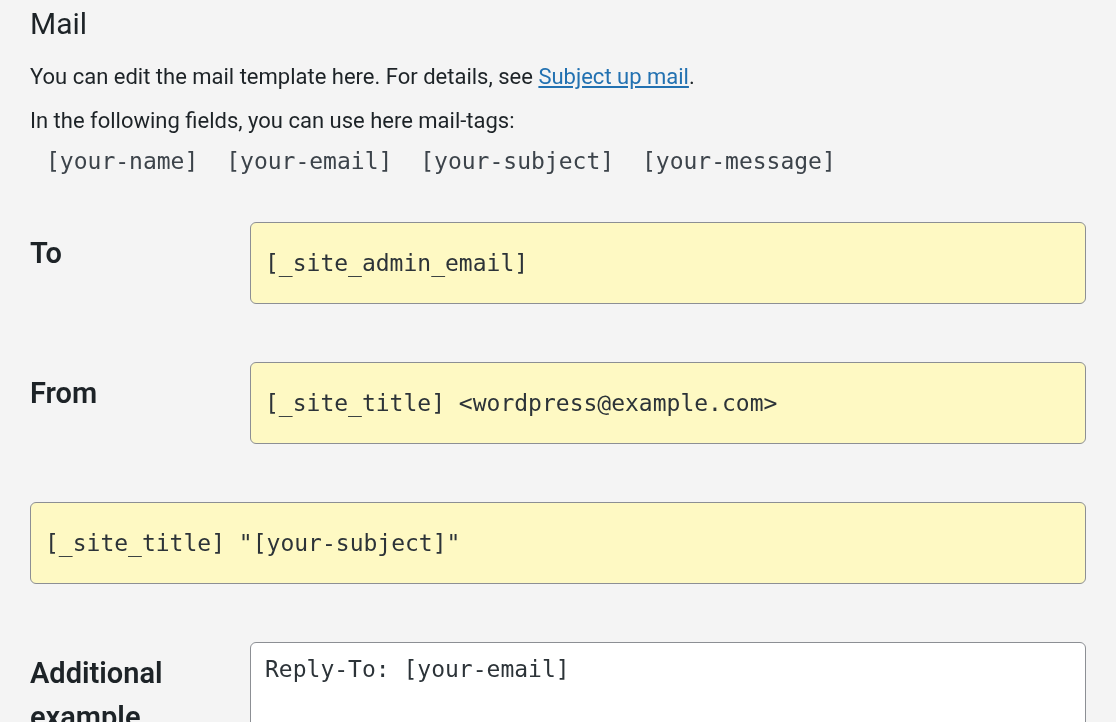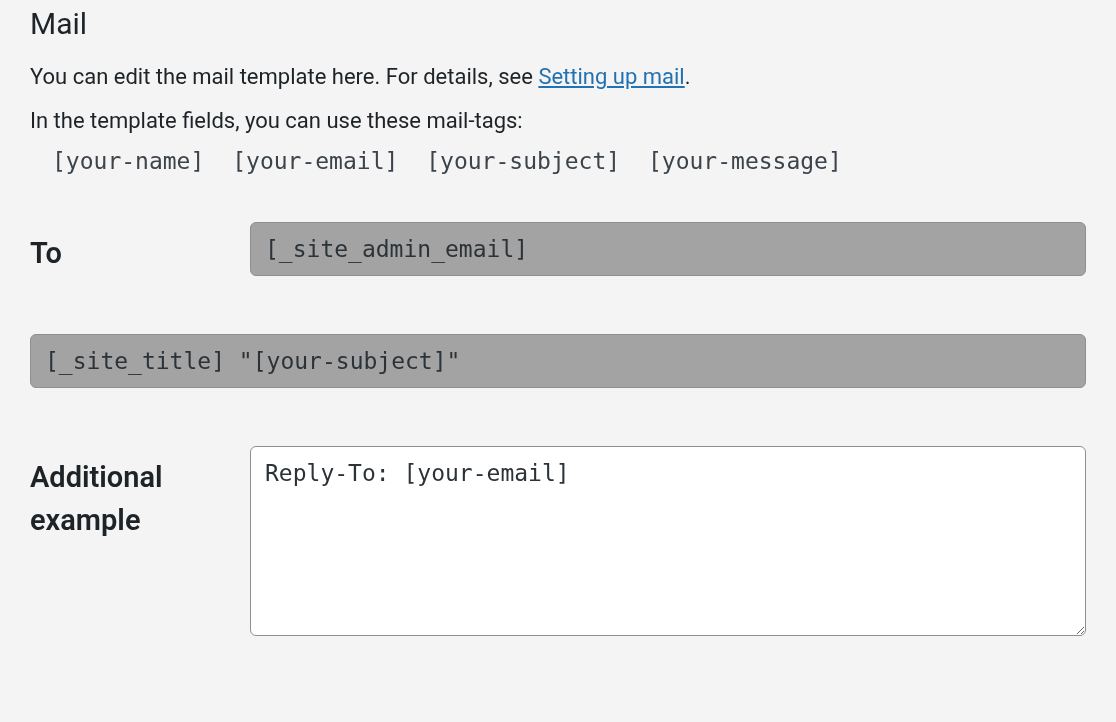--- a/index.html
+++ b/index.html
@@ -33,21 +33,21 @@
     .description a {
       color: #2271b1;
       text-decoration: underline;
     }
     .mail-tags {
       font-family: ui-monospace, SFMono-Regular, "SF Mono", Menlo, Consolas, monospace;
       font-size: 23px;
       color: #3c434a;
       letter-spacing: 0;
       margin-top: 6px;
-      margin-left: 22px;
+      margin-left: 16px;
     }
     .mail-tags span {
       margin-right: 14px;
     }
     .form-table {
       margin-top: 48px;
       width: 100%;
     }
     .form-row {
       display: flex;
@@ -63,24 +63,24 @@
       padding-top: 10px;
       line-height: 1.5;
     }
     .form-field {
       flex: 1;
     }
     .text-input {
       width: 100%;
       font-family: ui-monospace, SFMono-Regular, "SF Mono", Menlo, Consolas, monospace;
       font-size: 23px;
-      padding: 10px 14px;
+      padding: 24px 14px;
       border: 1px solid #8c8f94;
       border-radius: 6px;
-      background: #a3a3a3;
+      background: #fef9c3;
       color: #2c3338;
       line-height: 1.4;
     }
     .textarea-input {
       width: 100%;
       font-family: ui-monospace, SFMono-Regular, "SF Mono", Menlo, Consolas, monospace;
       font-size: 23px;
       padding: 10px 14px;
       border: 1px solid #8c8f94;
       border-radius: 6px;
@@ -92,40 +92,46 @@
     }
   </style>
 </head>
 <body>
 
 <div class="mail-panel">
 
   <h2 class="section-title">Mail</h2>
 
   <p class="description">
-    <span>You can edit the mail template here. For details, see </span><a href="#">Setting up mail</a><span>.</span>
+    <span>You can edit the mail template here. For details, see </span><a href="#">Subject up mail</a><span>.</span>
   </p>
-  <p class="description">In the template fields, you can use these mail-tags:</p>
+  <p class="description">In the following fields, you can use here mail-tags:</p>
 
   <p class="mail-tags">
     <span>[your-name]</span>
     <span>[your-email]</span>
     <span>[your-subject]</span>
     <span>[your-message]</span>
   </p>
 
   <div class="form-table">
 
     <div class="form-row">
       <label class="form-label">To</label>
       <div class="form-field">
         <input type="text" class="text-input" value="[_site_admin_email]" style="">
       </div>
     </div>
 
+    <div class="form-row">
+      <label class="form-label">From</label>
+      <div class="form-field">
+        <input type="text" class="text-input" value="[_site_title] &lt;wordpress@example.com&gt;" style="">
+      </div>
+    </div>
 
     <div class="form-row">
       <div class="form-field">
         <input type="text" class="text-input" value="[_site_title] &quot;[your-subject]&quot;" style="">
       </div>
     </div>
 
     <div class="form-row">
       <label class="form-label">Additional example</label>
       <div class="form-field">

